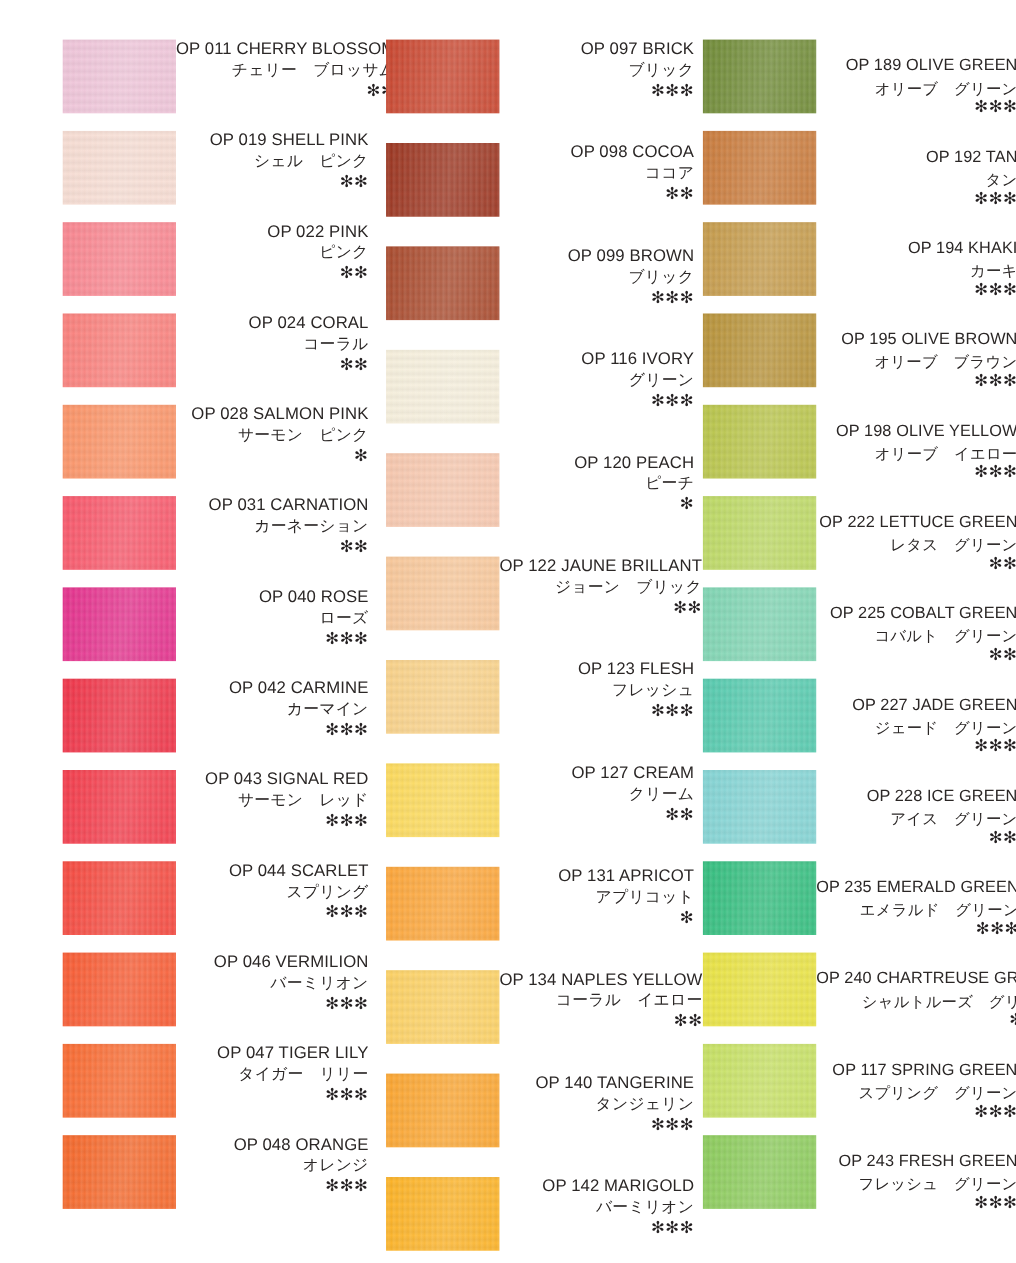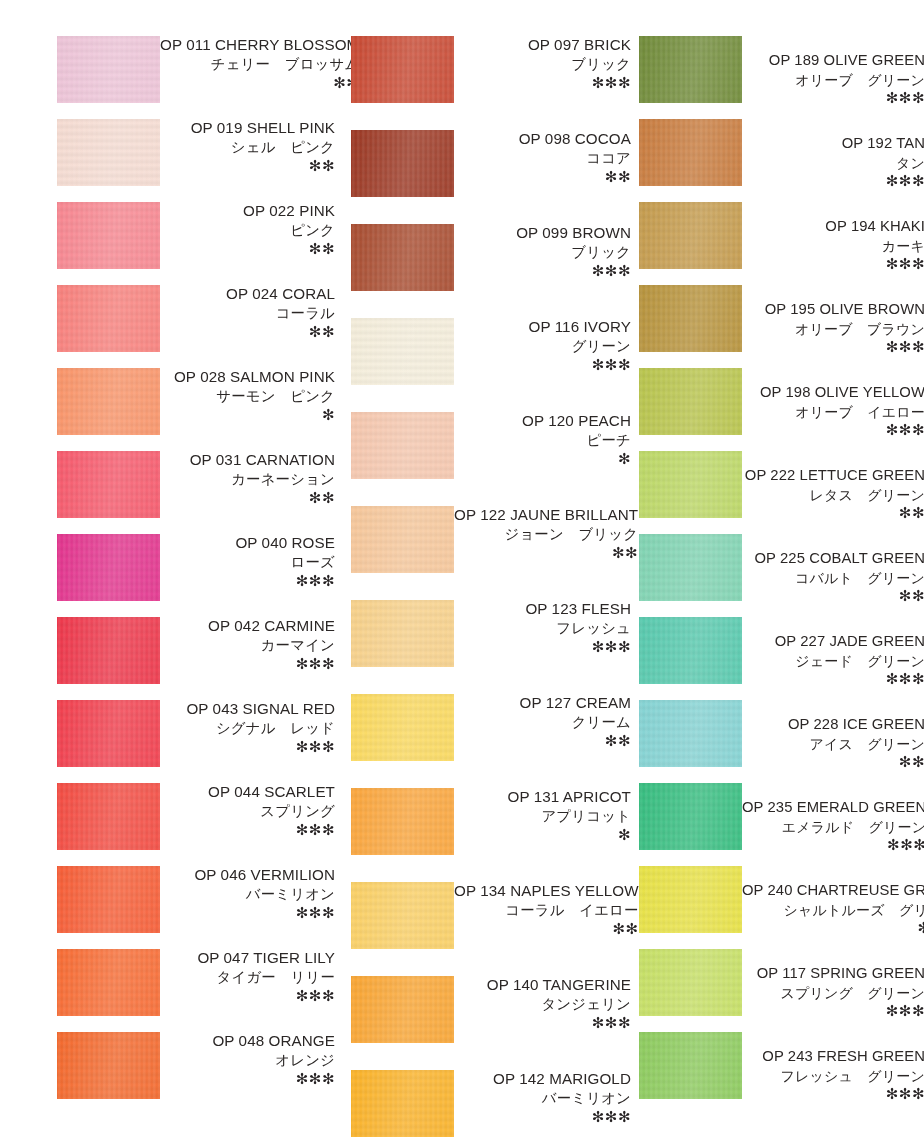--- a/index.html
+++ b/index.html
@@ -173,21 +173,21 @@
             <span class="name-ja">カーマイン</span>
             <span class="stars">✻✻✻</span>
           </div>
         </div>
         <div class="swatch-entry">
           <div class="swatch-chip" style="background: rgb(242, 60, 75);">
             <div class="tex" style="background: repeating-linear-gradient(90deg, rgba(255, 255, 255, 0) 0px, rgba(255, 255, 255, 0.1) 2px, rgba(255, 255, 255, 0) 5px), repeating-linear-gradient(0deg, rgba(0, 0, 0, 0) 0px, rgba(0, 0, 0, 0.043) 3px, rgba(0, 0, 0, 0) 7px), linear-gradient(100deg, rgba(255, 255, 255, 0) 0%, rgba(255, 255, 255, 0.16) 55%, rgba(255, 255, 255, 0.05) 100%);"></div>
           </div>
           <div class="swatch-info">
             <span class="name-en">OP 043 SIGNAL RED</span>
-            <span class="name-ja">シグナル　レッド</span>
+            <span class="name-ja">サーモン　レッド</span>
             <span class="stars">✻✻✻</span>
           </div>
         </div>
         <div class="swatch-entry">
           <div class="swatch-chip" style="background: rgb(244, 73, 63);">
             <div class="tex" style="background: repeating-linear-gradient(90deg, rgba(255, 255, 255, 0) 0px, rgba(255, 255, 255, 0.1) 2px, rgba(255, 255, 255, 0) 5px), repeating-linear-gradient(0deg, rgba(0, 0, 0, 0) 0px, rgba(0, 0, 0, 0.043) 3px, rgba(0, 0, 0, 0) 7px), linear-gradient(100deg, rgba(255, 255, 255, 0) 0%, rgba(255, 255, 255, 0.16) 55%, rgba(255, 255, 255, 0.05) 100%);"></div>
           </div>
           <div class="swatch-info">
             <span class="name-en">OP 044 SCARLET</span>
             <span class="name-ja">スプリング</span>

